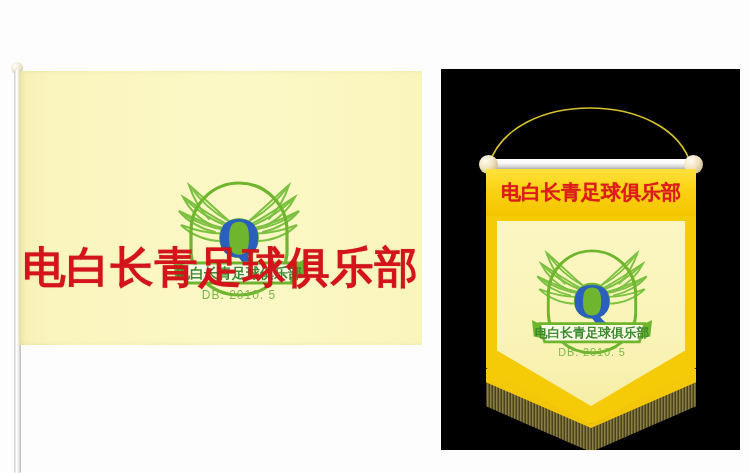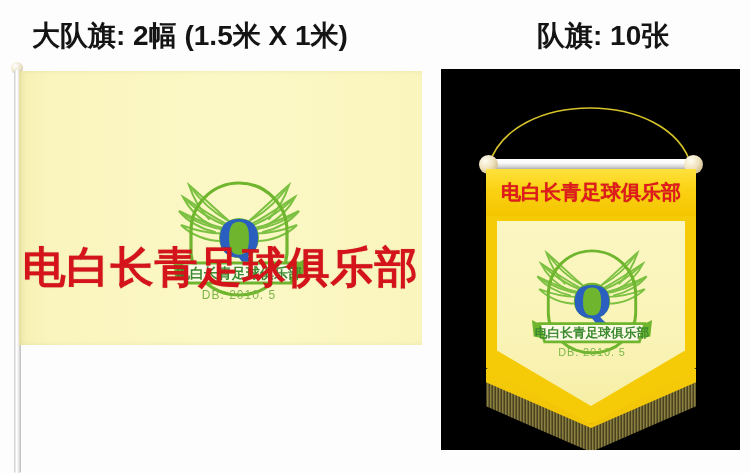--- a/index.html
+++ b/index.html
@@ -153,23 +153,21 @@
     width: 210px; height: 83px;
     clip-path: polygon(0% -40%, 100% -40%, 100% 16%, 50% 71%, 0% 16%);
     background: linear-gradient(to bottom,#f5cb08 0%,#f0c207 100%);
   }
 </style>
 </head>
 <body>
 
 <div id="canvas">
 
-  <div class="heading" id="heading-left">大队旗: 2幅 (1.5米 X 1米)</div>
-
-  <div class="heading" id="heading-right">队旗: 10张</div>
+
 
   <div id="flag-left-panel">
 
     <div id="flag-pole-finial"></div>
     <div id="flag-pole"></div>
 
     <div id="flag-cloth">
 
       <div class="club-logo" id="logo-on-flag">
         <svg viewBox="0 0 160 145" xmlns="http://www.w3.org/2000/svg">

